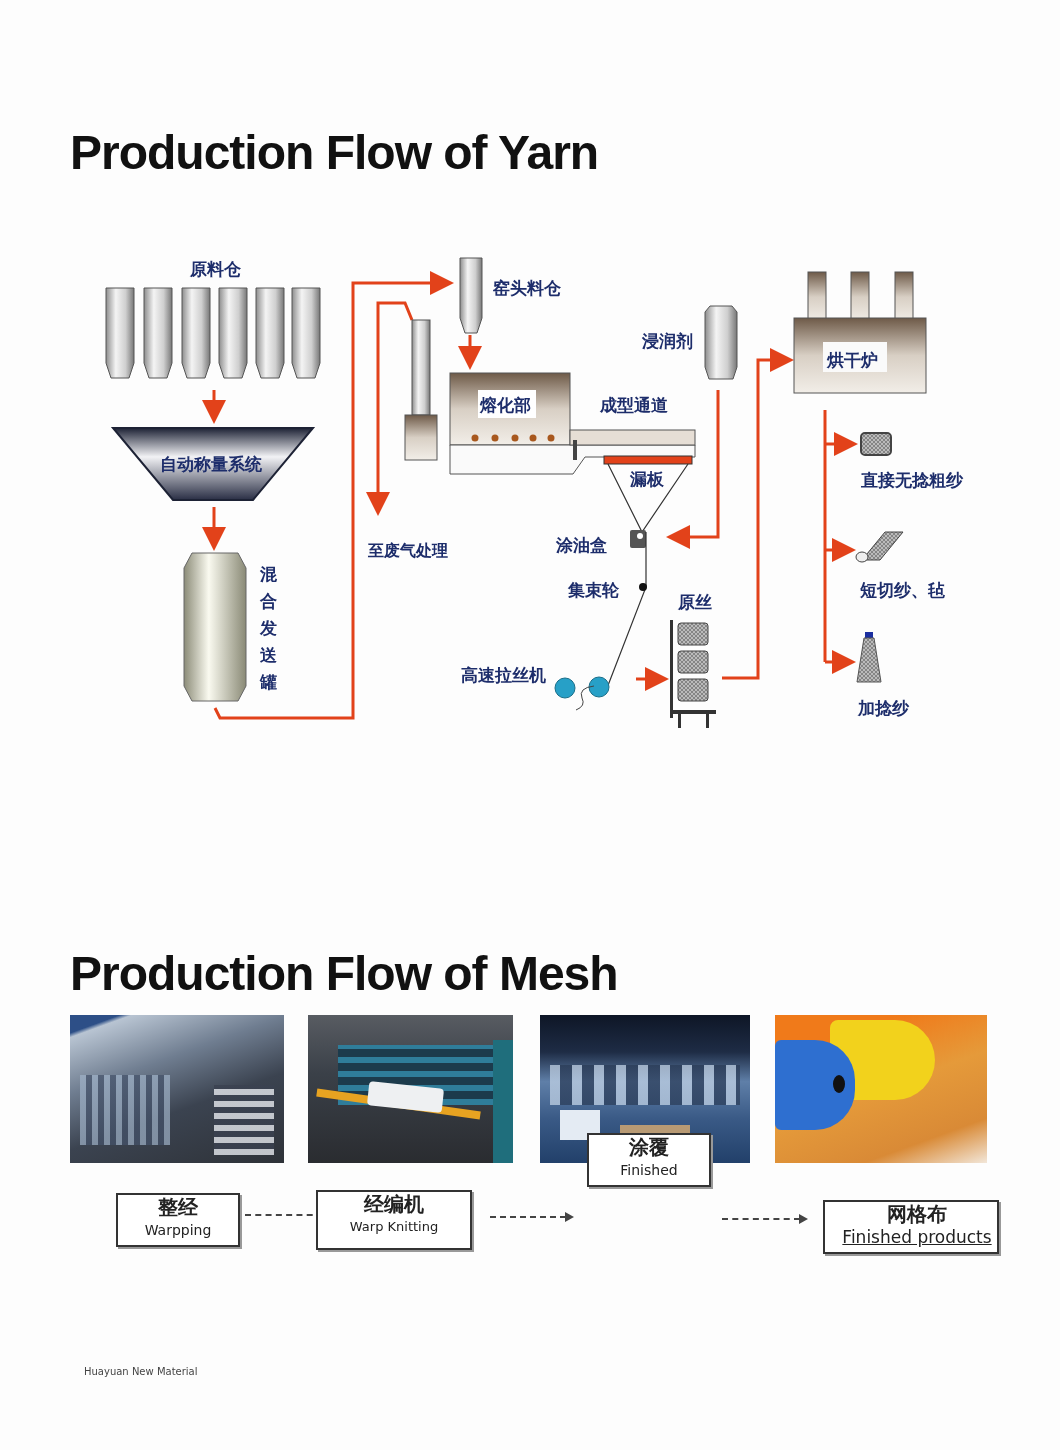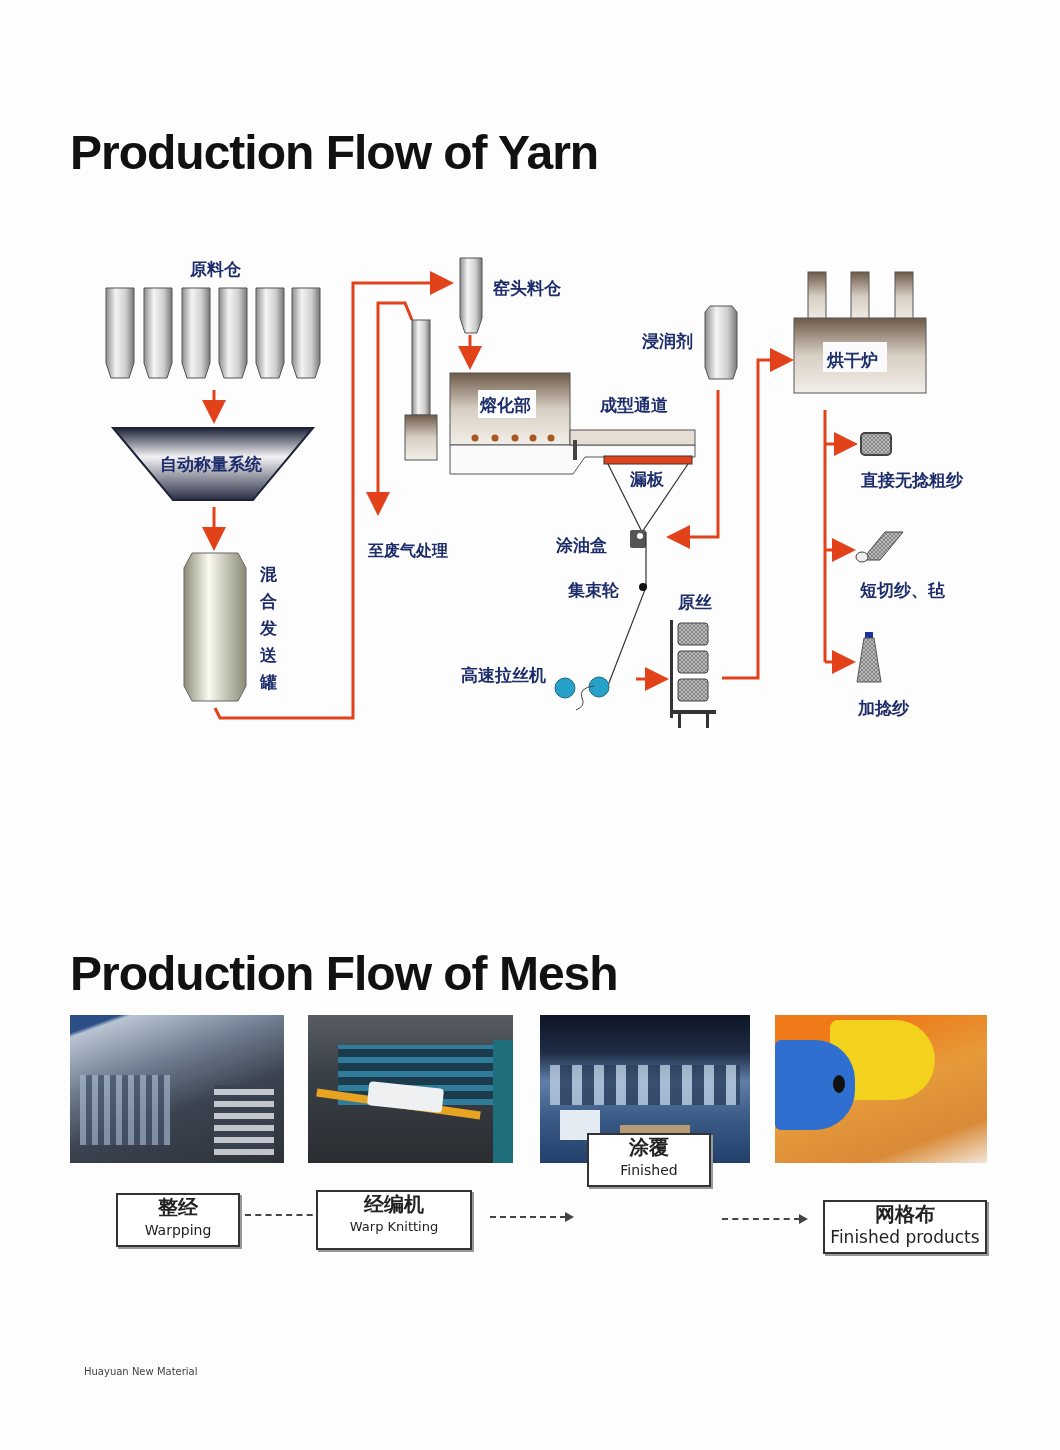--- a/index.html
+++ b/index.html
@@ -215,18 +215,18 @@
 <div class="box" style="left:316px;top:1190px;width:152px;height:56px;">
   <div class="zh">经编机</div>
   <div class="en" style="font-size:13px;">Warp Knitting</div>
 </div>
 <div class="dash" style="left:490px;top:1216px;width:76px;"></div>
 <div class="box" style="left:587px;top:1133px;width:120px;height:50px;">
   <div class="zh">涂覆</div>
   <div class="en">Finished</div>
 </div>
 <div class="dash" style="left:722px;top:1218px;width:78px;"></div>
-<div class="box" style="left:823px;top:1200px;width:160px;height:50px;">
+<div class="box" style="left:823px;top:1200px;width:160px;height:50px;padding-left:12px;">
   <div class="zh">网格布</div>
-  <div class="en" style="font-size:17px;">Finished products</div>
+  <div class="en" style="font-size:17px;text-decoration:underline;">Finished products</div>
 </div>
 
 <div class="footer">Huayuan New Material</div>
 
 </body></html>

